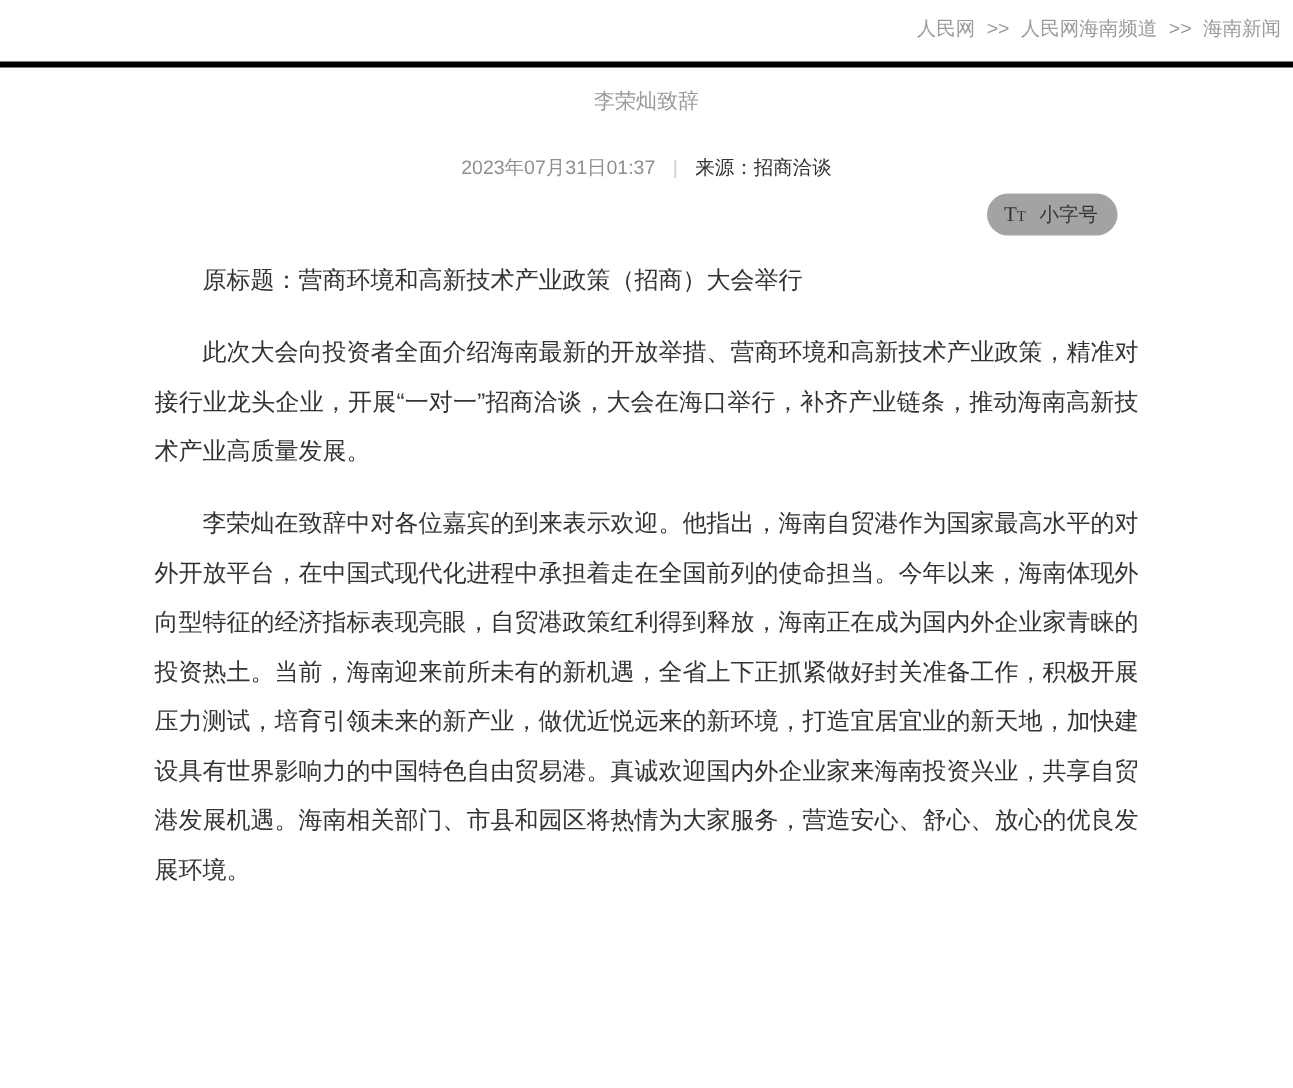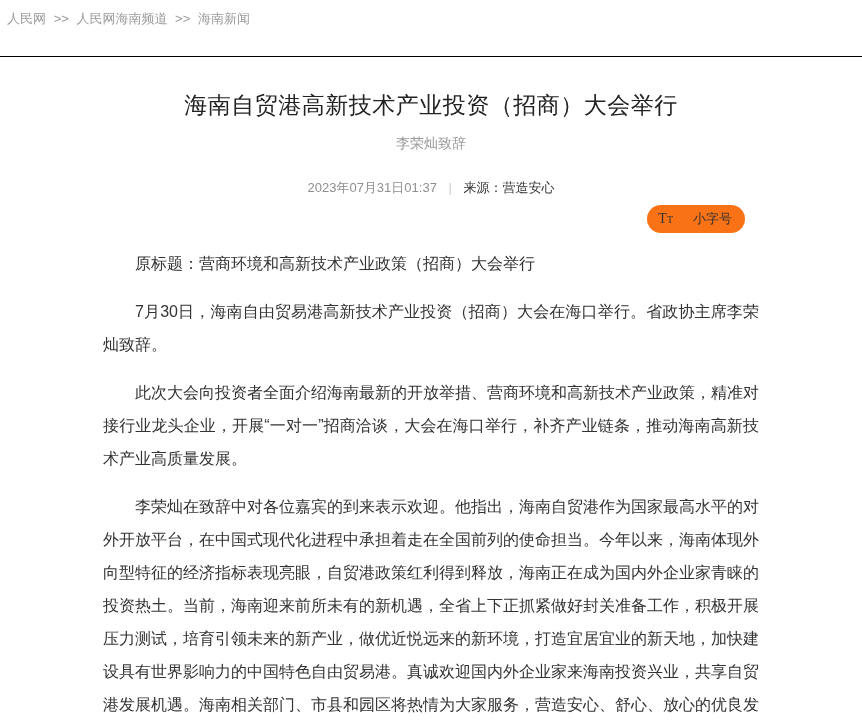--- a/index.html
+++ b/index.html
@@ -10,24 +10,25 @@
     font-family: "Liberation Sans", "DejaVu Sans", sans-serif;
     color: #333333;
   }
   .page {
     width: 862px;
     min-height: 725px;
     background: #ffffff;
   }
   
   .breadcrumb {
-    padding: 10px 8px 28px 7px;
+    padding: 10px 8px 13px 7px;
     font-size: 13px;
     color: #9a9a9a;
-    border-bottom: 1px solid #000000;
+    border-bottom: 4px solid #000000;
+    text-align: right;
   }
   .breadcrumb a {
     color: #9a9a9a;
     text-decoration: none;
     cursor: pointer;
   }
   .breadcrumb .sep {
     margin: 0 4px;
     color: #9a9a9a;
   }
@@ -69,23 +70,23 @@
   }
   .toolbar {
     margin-top: 8px;
     display: flex;
     justify-content: flex-end;
     padding-right: 14px;
   }
   .font-size-btn {
     display: inline-flex;
     align-items: center;
-    gap: 20px;
+    gap: 9px;
     border: none;
-    background: #f97316;
+    background: #a3a3a3;
     border-radius: 14px;
     padding: 5px 13px 5px 11px;
     font-size: 13px;
     color: #333333;
     cursor: pointer;
     font-family: "Liberation Sans", "DejaVu Sans", sans-serif;
   }
   .font-size-btn .tt {
     font-family: "Liberation Serif", "DejaVu Serif", serif;
     color: #333333;
@@ -114,39 +115,37 @@
   <div class="breadcrumb">
     <a>人民网</a>
     <span class="sep">&gt;&gt;</span>
     <a>人民网海南频道</a>
     <span class="sep">&gt;&gt;</span>
     <a>海南新闻</a>
   </div>
 
   <div class="container">
 
-    <h1 class="title">海南自贸港高新技术产业投资（招商）大会举行</h1>
 
     <div class="subtitle">李荣灿致辞</div>
 
     <div class="meta">
       <span>2023年07月31日01:37</span>
       <span class="pipe">|</span>
-      <span class="source-wrap"><span>来源：</span><a class="source-link">营造安心</a></span>
+      <span class="source-wrap"><span>来源：</span><a class="source-link">招商洽谈</a></span>
     </div>
 
     <div class="toolbar">
       <button class="font-size-btn">
         <span class="tt"><span class="t-big">T</span><span class="t-small">T</span></span>
         <span>小字号</span>
       </button>
     </div>
 
     <div class="article-body">
       <p>原标题：营商环境和高新技术产业政策（招商）大会举行</p>
-      <p>7月30日，海南自由贸易港高新技术产业投资（招商）大会在海口举行。省政协主席李荣灿致辞。</p>
       <p>此次大会向投资者全面介绍海南最新的开放举措、营商环境和高新技术产业政策，精准对接行业龙头企业，开展“一对一”招商洽谈，大会在海口举行，补齐产业链条，推动海南高新技术产业高质量发展。</p>
       <p>李荣灿在致辞中对各位嘉宾的到来表示欢迎。他指出，海南自贸港作为国家最高水平的对外开放平台，在中国式现代化进程中承担着走在全国前列的使命担当。今年以来，海南体现外向型特征的经济指标表现亮眼，自贸港政策红利得到释放，海南正在成为国内外企业家青睐的投资热土。当前，海南迎来前所未有的新机遇，全省上下正抓紧做好封关准备工作，积极开展压力测试，培育引领未来的新产业，做优近悦远来的新环境，打造宜居宜业的新天地，加快建设具有世界影响力的中国特色自由贸易港。真诚欢迎国内外企业家来海南投资兴业，共享自贸港发展机遇。海南相关部门、市县和园区将热情为大家服务，营造安心、舒心、放心的优良发展环境。</p>
 
     </div>
 
   </div>
 </div>
 
 </body></html>

